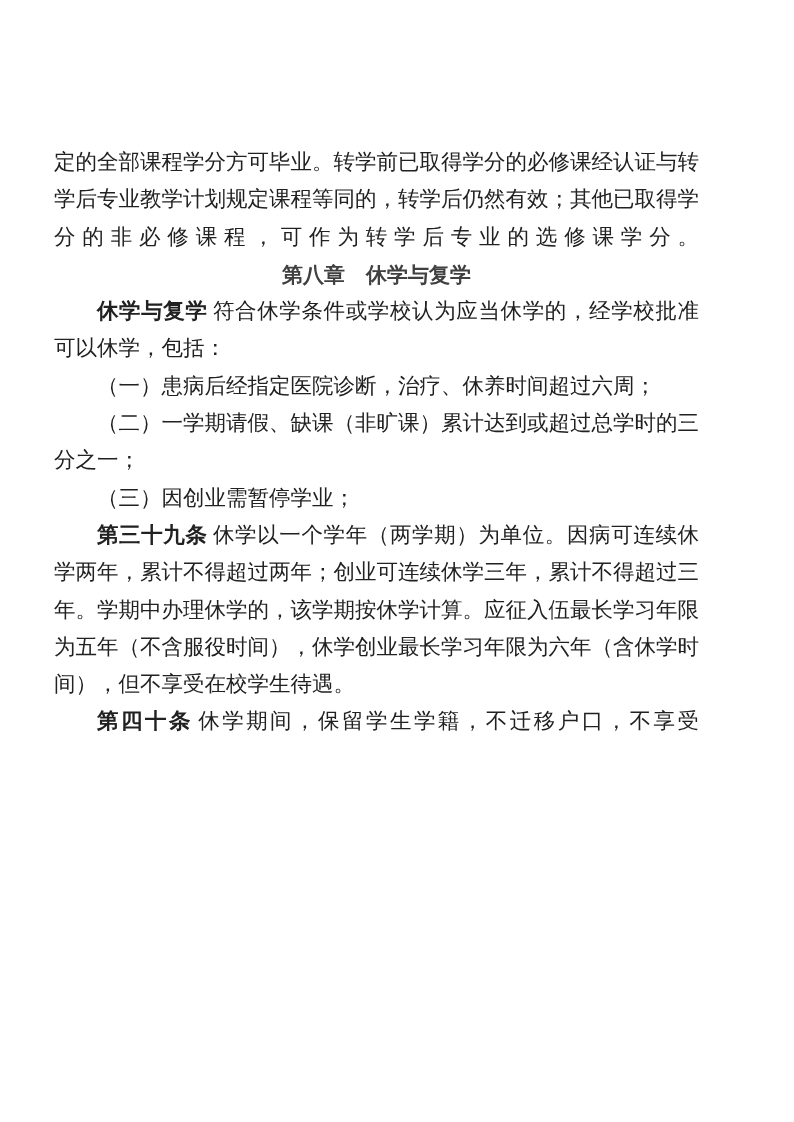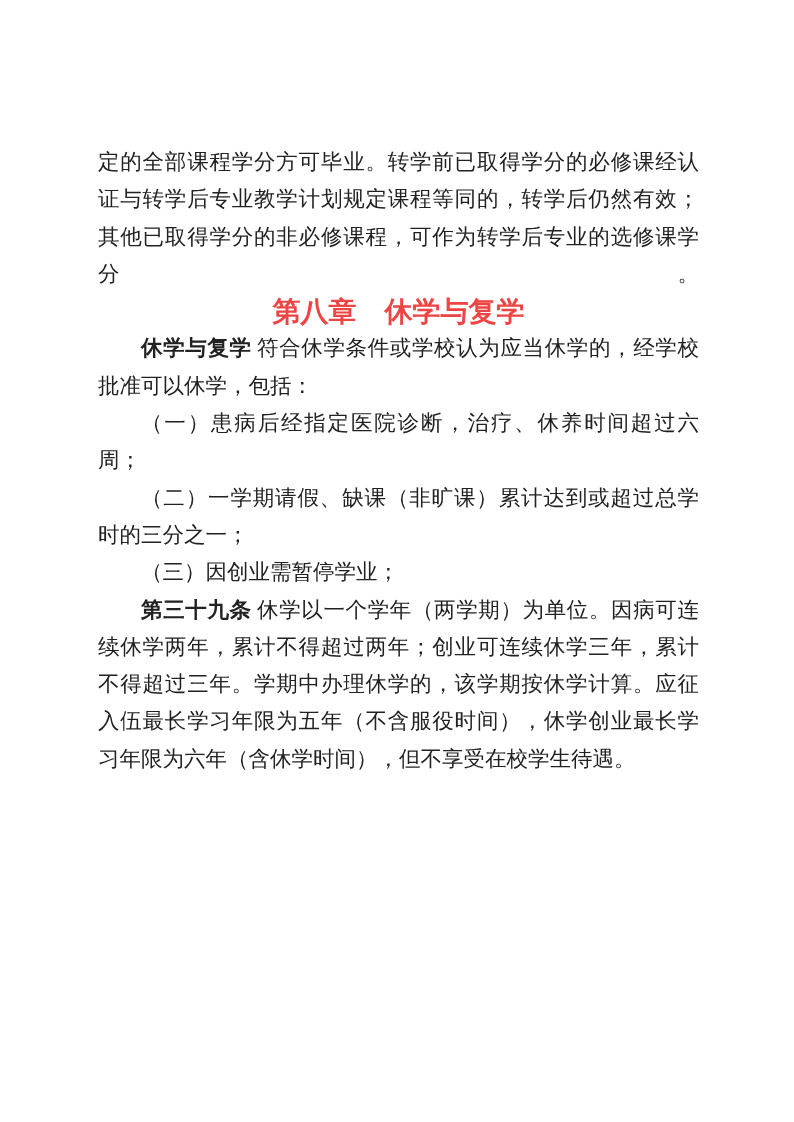--- a/index.html
+++ b/index.html
@@ -6,21 +6,21 @@
     margin: 0;
     padding: 0;
     background: #ffffff;
   }
   .page {
     position: relative;
     width: 794px;
     height: 1122px;
     box-sizing: border-box;
     background: #ffffff;
-    padding: 144px 95px 0 98px;
+    padding: 144px 95px 0 54px;
     overflow: hidden;
     font-family: "Liberation Serif", "DejaVu Serif", serif;
     font-size: 21.5px;
     line-height: 37.3px;
     color: #212121;
   }
   .para {
     margin: 0;
     text-align: justify;
     text-justify: inter-character;
@@ -32,23 +32,23 @@
   
   .para.fill-last {
     text-align-last: justify;
   }
   .chapter-heading {
     margin: 0;
     text-align: center;
     text-indent: 0;
     font-family: "Liberation Sans", "DejaVu Sans", sans-serif;
     font-weight: 700;
-    font-size: 28px;
+    font-size: 21px;
     line-height: 37.3px;
-    color: #ef4444;
+    color: #404040;
   }
   .article-label {
     font-weight: 700;
     margin-right: 0.25em;
   }
 </style>
 </head>
 <body>
 
 <div class="page">
@@ -63,14 +63,15 @@
   <p class="para"><span>（一）患病后经指定医院诊断，治疗、休养时间超过六周；</span></p>
 
   <p class="para"><span>（二）一学期请假、缺课（非旷课）累计达到或超过总学时的三分之一；</span></p>
 
   <p class="para"><span>（三）因创业需暂停学业；</span></p>
 
 
 
   <p class="para"><span class="article-label">第三十九条</span><span>休学以一个学年（两学期）为单位。因病可连续休学两年，累计不得超过两年；创业可连续休学三年，累计不得超过三年。学期中办理休学的，该学期按休学计算。应征入伍最长学习年限为五年（不含服役时间），休学创业最长学习年限为六年（含休学时间），但不享受在校学生待遇。</span></p>
 
+  <p class="para fill-last"><span class="article-label">第四十条</span><span>休学期间，保留学生学籍，不迁移户口，不享受</span></p>
 
 </div>
 
 </body></html>

